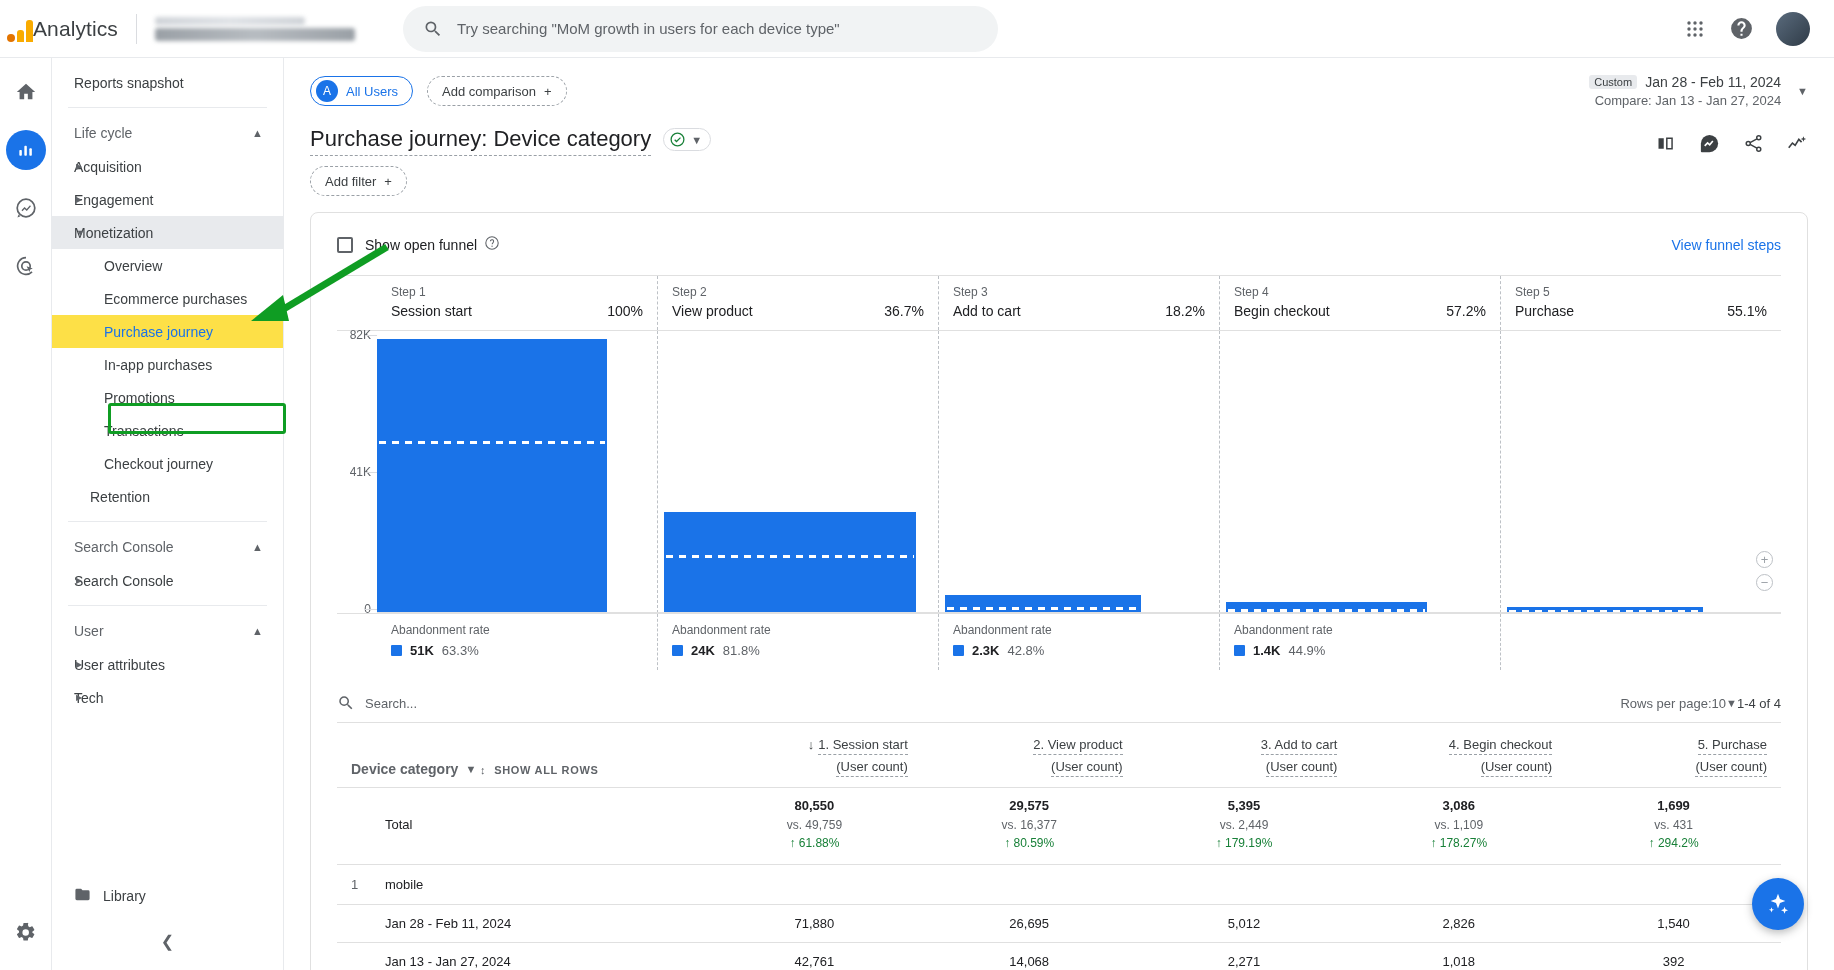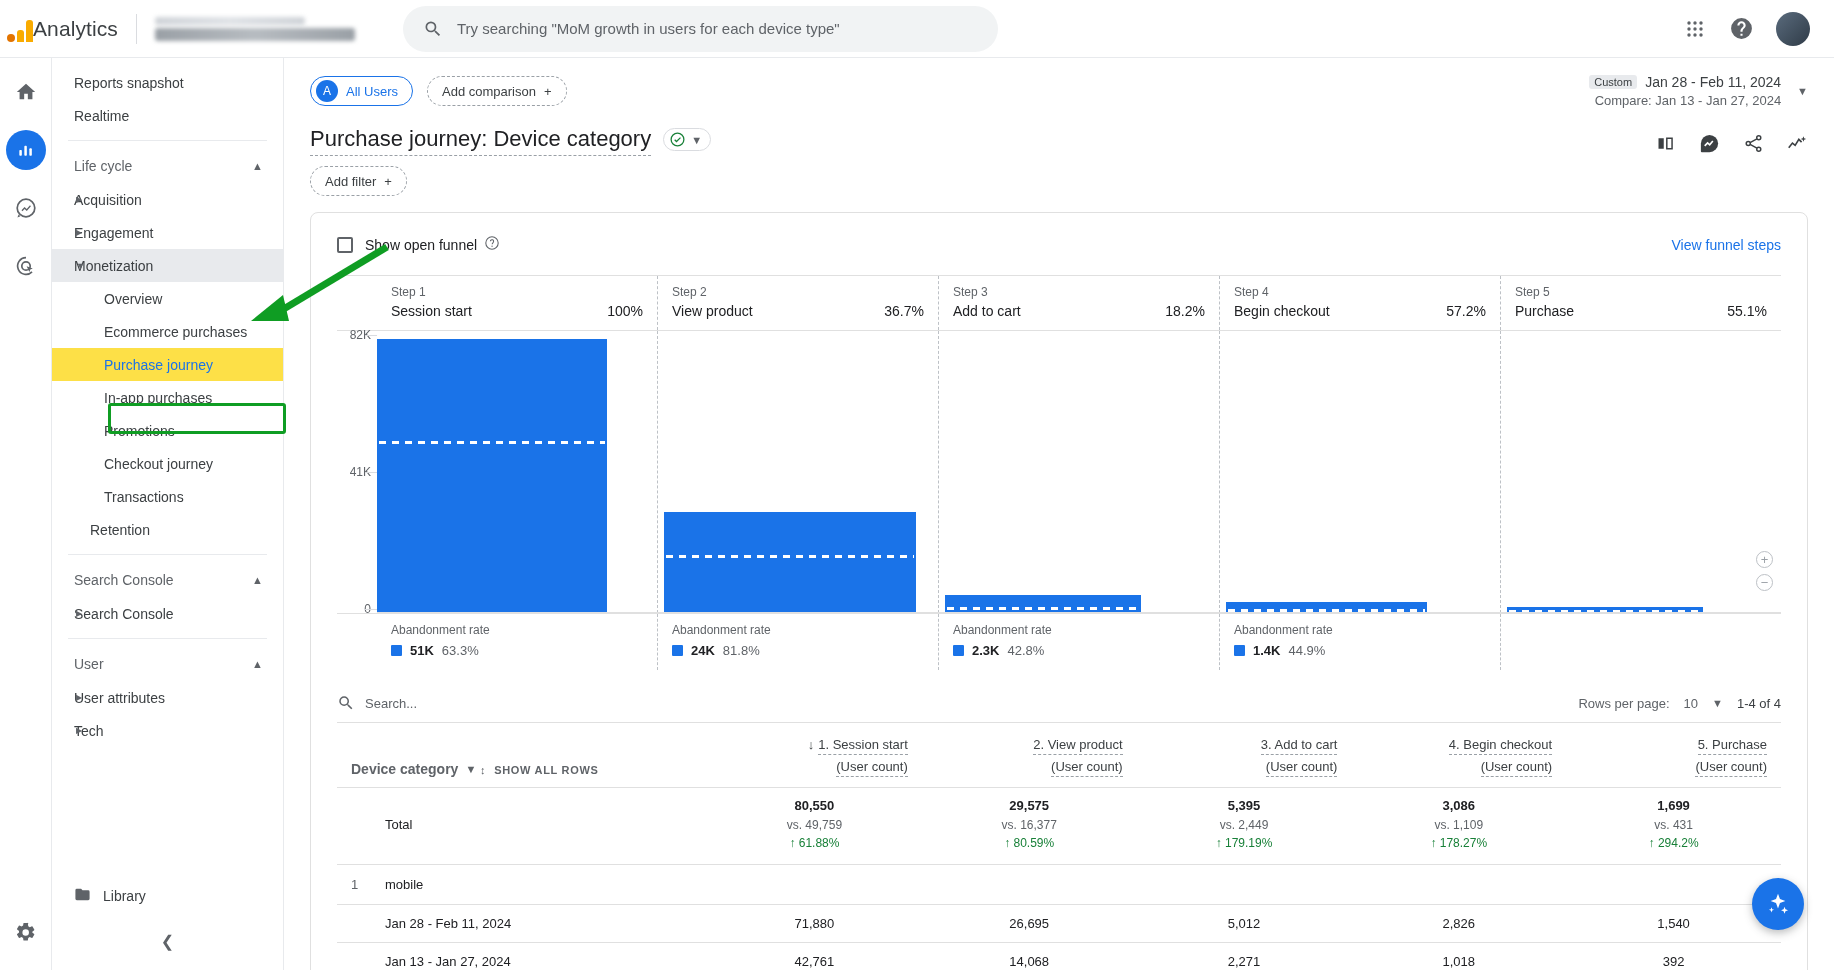--- a/index.html
+++ b/index.html
@@ -129,21 +129,21 @@
   .ab-lbl { font-size: 12px; color: #5f6368; }
   .ab-val { margin-top: 6px; display: flex; align-items: center; gap: 8px; font-size: 13px; }
   .sw { width: 11px; height: 11px; background: #1a73e8; border-radius: 1px; }
   .ab-num { font-weight: bold; color: #202124; }
   .ab-pct { color: #5f6368; }
 
   
   .tbl-search { display: flex; align-items: center; margin: 16px 26px 0 26px;
     border-bottom: 1px solid #e0e0e0; padding: 8px 0 10px 0; }
   .tbl-search .sfield { margin-left: 10px; font-size: 13px; color: #5f6368; }
-  .pager { margin-left: auto; display: flex; align-items: center; gap: 14px; font-size: 13px; color: #5f6368; text-align: right; }
+  .pager { margin-left: auto; display: flex; align-items: center; font-size: 13px; color: #5f6368; text-align: right; }
   .pager .cnt { color: #3c4043; }
   table { width: calc(100% - 52px); margin: 0 26px; border-collapse: collapse; table-layout: fixed; }
   th, td { font-size: 13px; color: #202124; }
   th.dim, td.dim { text-align: left; }
   .colgrp-head th { vertical-align: bottom; padding: 14px 14px 10px 14px; border-bottom: 1px solid #e0e0e0; }
   th.metric { text-align: right; color: #3c4043; font-weight: normal; }
   .m-l1 { border-bottom: 1px dashed #9aa0a6; display: inline-block; padding-bottom: 2px; }
   .m-l2 { border-bottom: 1px dashed #9aa0a6; display: inline-block; padding-bottom: 2px; margin-top: 4px; }
   .sortarrow { margin-right: 4px; color: #3c4043; }
   .dimsel { color: #5f6368; font-size: 14px; display: inline-flex; align-items: center; gap: 7px; cursor: pointer; }
@@ -250,23 +250,20 @@
       <svg width="23" height="23" viewBox="0 0 24 24">
           <path fill="#5f6368" d="M19.1 12.9c.04-.3.06-.6.06-.9s-.02-.6-.07-.9l1.96-1.53a.46.46 0 00.11-.59l-1.86-3.2a.47.47 0 00-.56-.2l-2.3.92a6.8 6.8 0 00-1.56-.9l-.35-2.44A.45.45 0 0014.06 2H10.3a.45.45 0 00-.45.38l-.35 2.44c-.57.23-1.09.54-1.57.9l-2.3-.92a.46.46 0 00-.55.2L3.2 8.2a.45.45 0 00.11.59l1.95 1.52c-.04.3-.07.61-.07.91s.03.6.07.9L3.3 13.66a.45.45 0 00-.11.58l1.87 3.21c.11.2.35.27.55.2l2.3-.93c.48.37 1 .68 1.57.91l.35 2.44c.03.22.22.38.45.38h3.75c.23 0 .42-.16.45-.38l.35-2.44c.56-.23 1.08-.54 1.56-.9l2.3.92c.21.07.45 0 .56-.2l1.87-3.21a.45.45 0 00-.11-.58l-1.91-1.53zM12.18 15.4A3.4 3.4 0 1112.2 8.6a3.4 3.4 0 010 6.8z"></path>
         </svg>
     </div>
   </div>
 
   <div class="sidebar">
     <div class="nav-item">
       <span>Reports snapshot</span>
     </div>
-    <div class="nav-item">
-      <span>Realtime</span>
-    </div>
     <div class="divider"></div>
     <div class="group-head">
       <span>Life cycle</span>
       <span class="chev">▲</span>
     </div>
     <div class="nav-item">
       <span class="tri">▶</span>
       <span>Acquisition</span>
     </div>
     <div class="nav-item">
@@ -286,24 +283,24 @@
     <div class="nav-item sub selected">
       <span>Purchase journey</span>
     </div>
     <div class="nav-item sub">
       <span>In-app purchases</span>
     </div>
     <div class="nav-item sub">
       <span>Promotions</span>
     </div>
     <div class="nav-item sub">
+      <span>Transactions</span>
+    </div>
+    <div class="nav-item sub">
       <span>Checkout journey</span>
-    </div>
-    <div class="nav-item sub">
-      <span>Transactions</span>
     </div>
     <div class="nav-item sub2">
       <span>Retention</span>
     </div>
     <div class="divider"></div>
     <div class="group-head">
       <span>Search Console</span>
       <span class="chev">▲</span>
     </div>
     <div class="nav-item">

